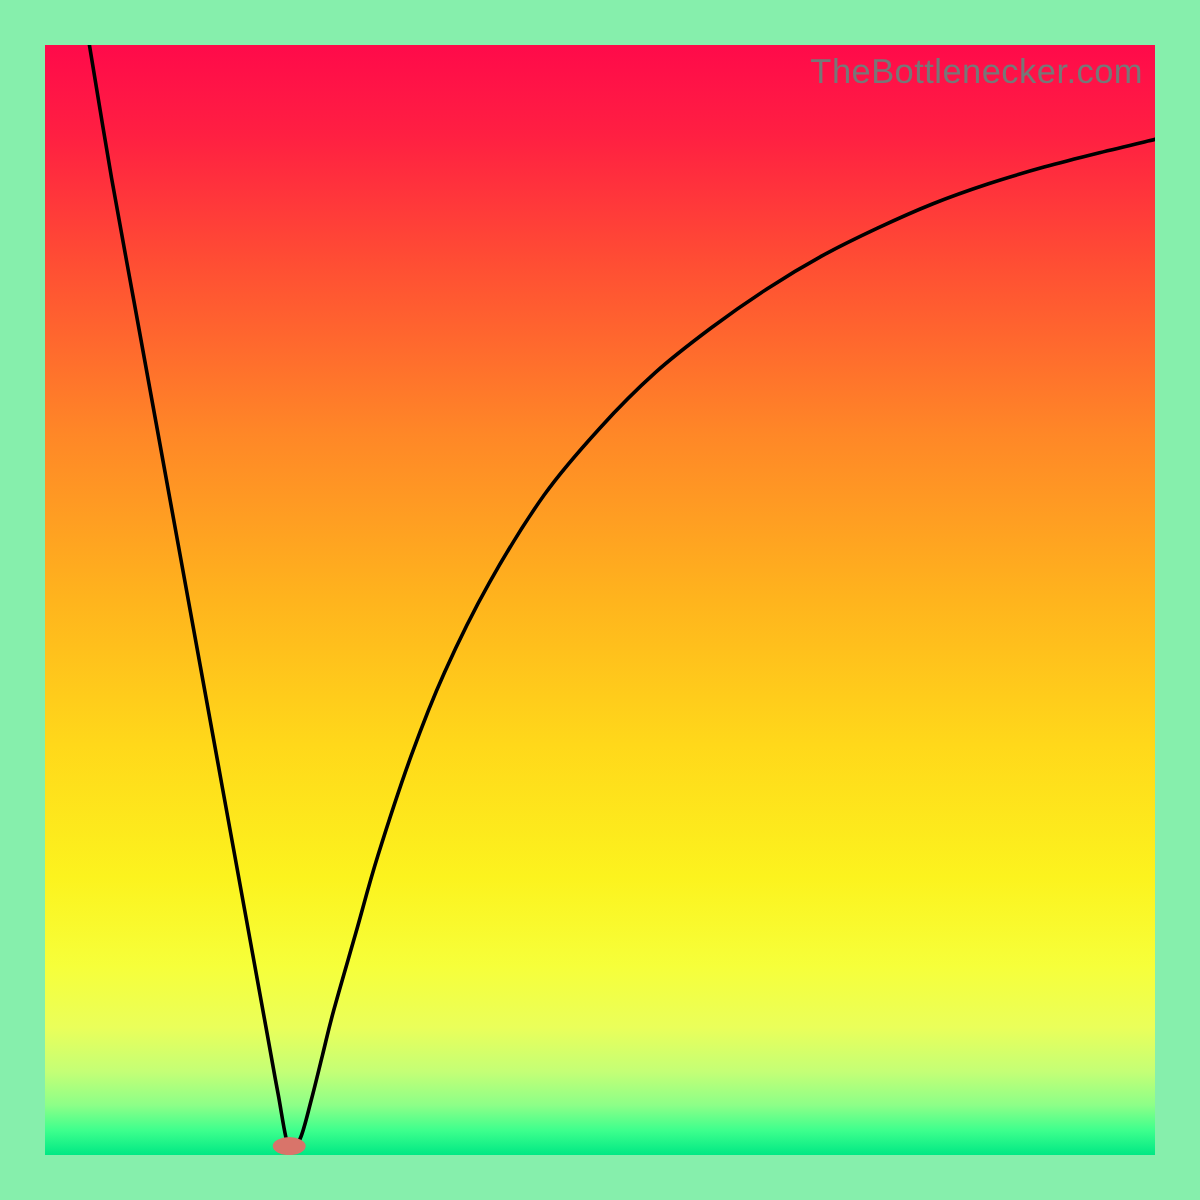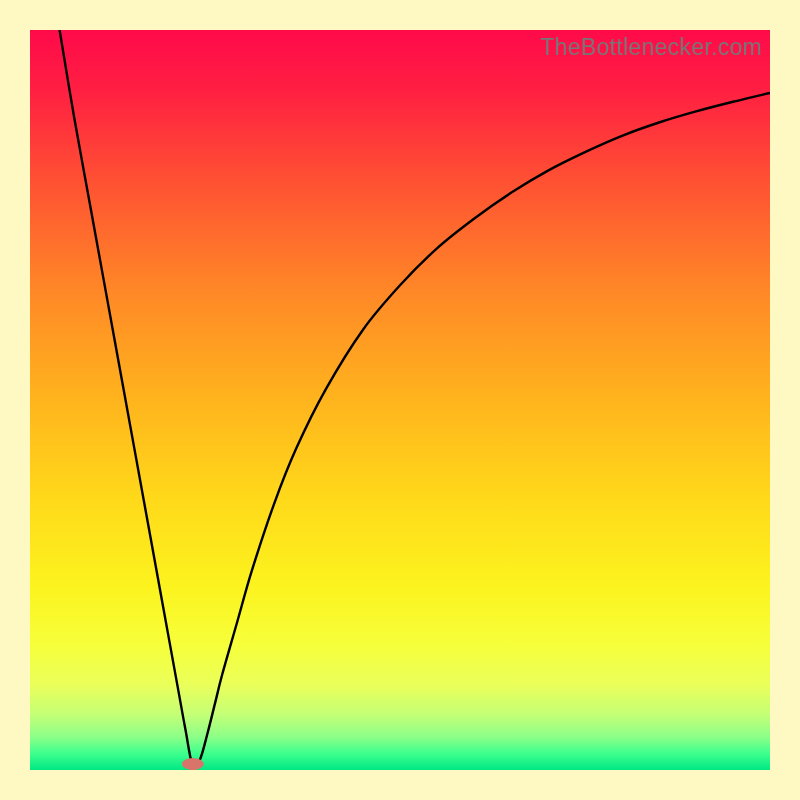--- a/index.html
+++ b/index.html
@@ -8,21 +8,21 @@
     width: 800px;
     height: 800px;
     overflow: hidden;
     background: #000;
     font-family: Arial, Helvetica, sans-serif;
   }
   .frame {
     position: relative;
     width: 800px;
     height: 800px;
-    background: #fef9c3;
+    background: #86efac;
   }
   .plot-area {
     position: absolute;
     left: 30px;
     top: 30px;
     width: 740px;
     height: 740px;
     overflow: hidden;
   }
   .watermark {

